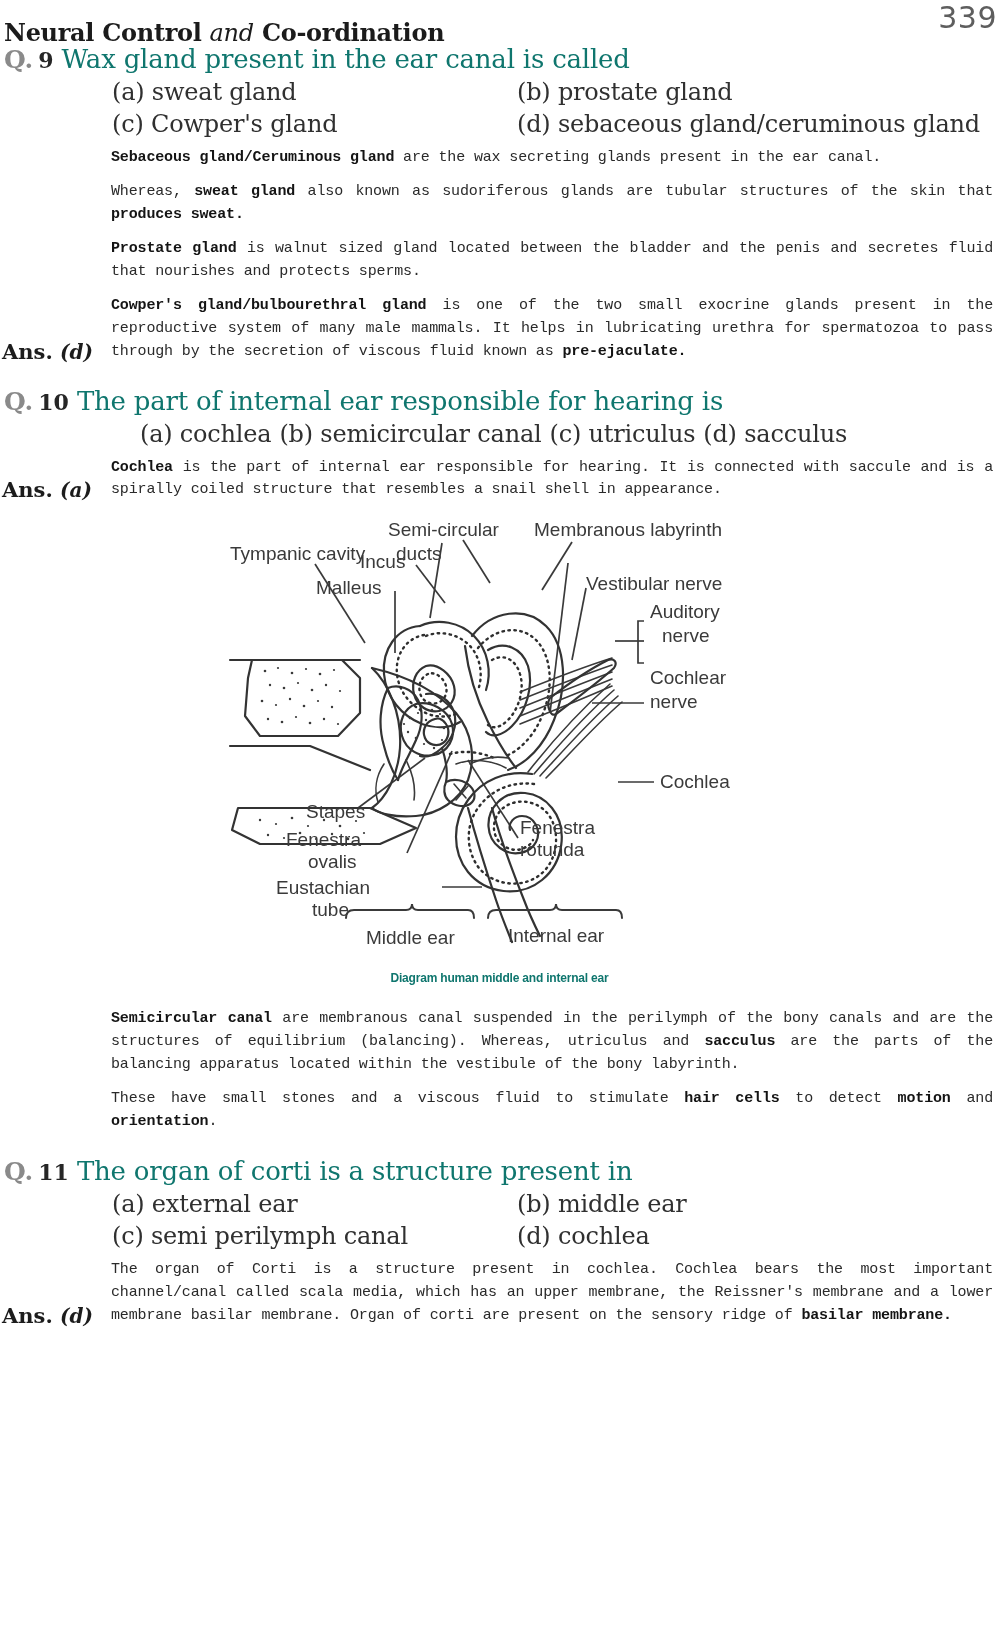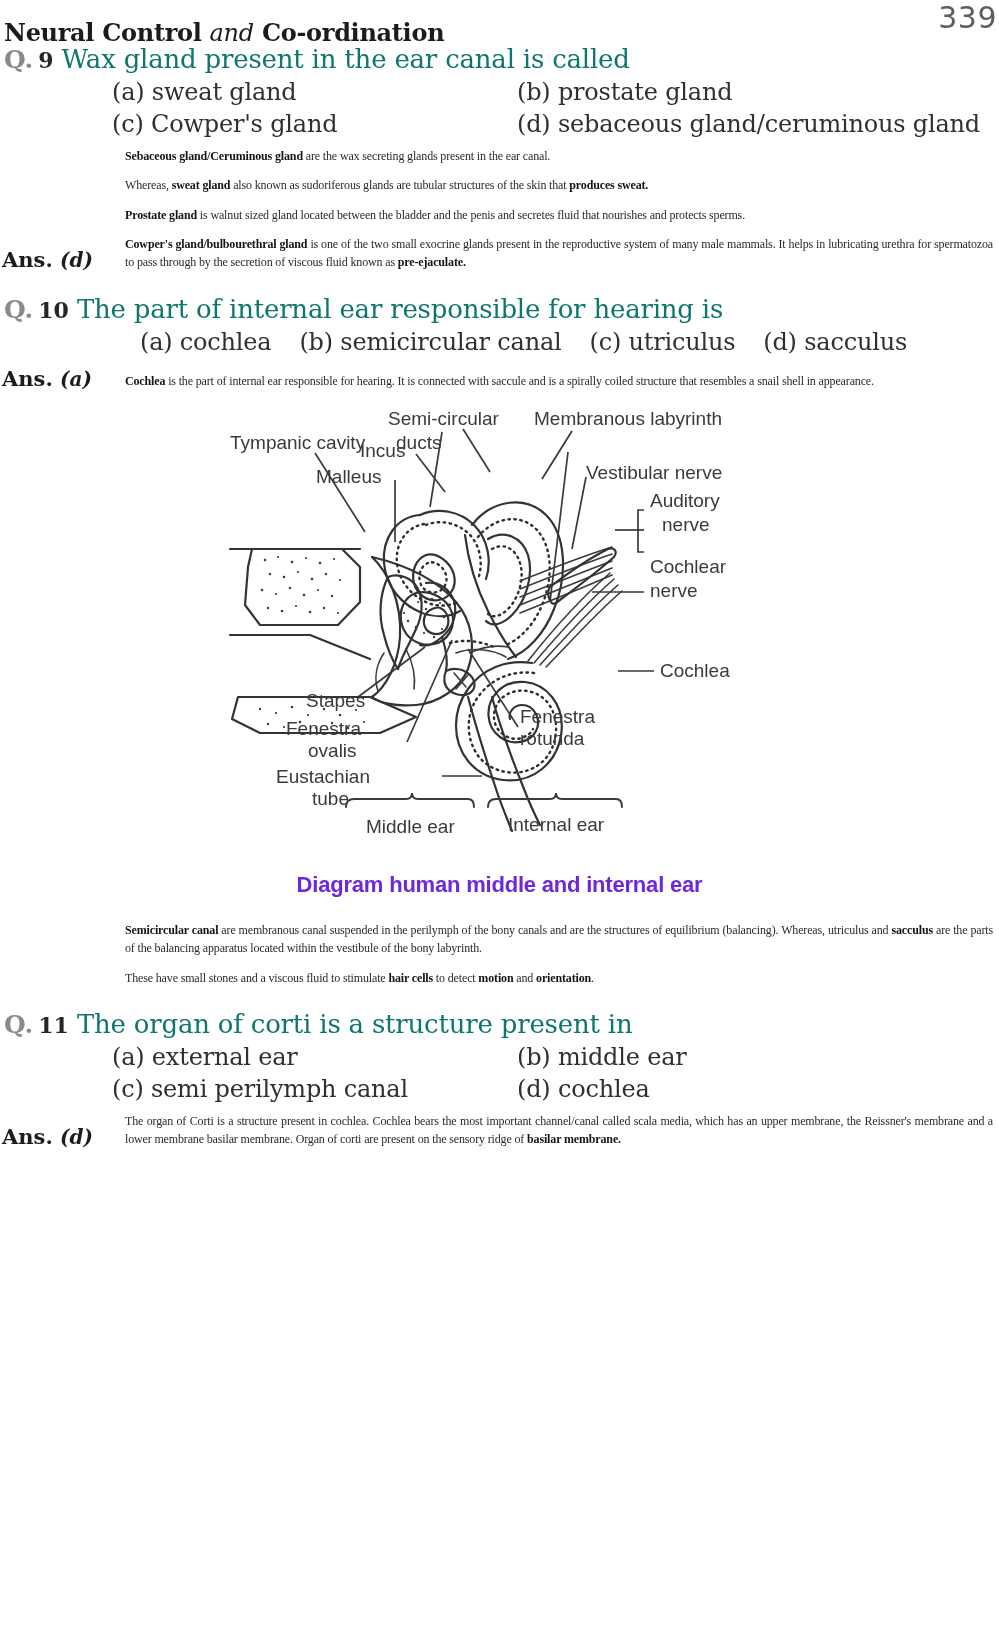--- a/index.html
+++ b/index.html
@@ -87,21 +87,21 @@
     margin: 4px 0 0 0;
     padding-left: 112px;
     display: grid;
     grid-template-columns: 405px 1fr;
     row-gap: 4px;
   }
   .options-inline {
     margin: 4px 0 0 0;
     padding-left: 140px;
     display: flex;
-    gap: 28px;
+    gap: 8px;
     flex-wrap: nowrap;
   }
   .opt {
     font-family: "DejaVu Serif", serif;
     font-size: 24px;
     color: #303030;
     letter-spacing: -0.2px;
     white-space: nowrap;
   }
   .options-inline .opt:nth-child(1) { min-width: 128px; }
@@ -125,43 +125,43 @@
     padding-top: 1px;
   }
   .ans-label .ans-key {
     font-style: italic;
     font-weight: bold;
     font-size: 20px;
   }
   .ans-body { flex: 1 1 auto; min-width: 0; }
 
   .para {
-    font-family: Liberation Serif, serif;
-    font-size: 12px;
+    font-family: Liberation Mono, monospace;
+    font-size: 15px;
     line-height: 1.53;
     color: #2a2a2a;
     text-align: justify;
-    margin: 0 0 11px 18px;
+    margin: 0 0 11px 4px;
     letter-spacing: -0.15px;
   }
   .para:last-child { margin-bottom: 0; }
   .para b { font-weight: bold; color: #141414; }
 
   
   .figure {
     margin: 6px 0 0 0;
     text-align: center;
   }
   .figure svg { display: block; margin: 0 auto; }
   .fig-caption {
     font-family: "Liberation Sans", sans-serif;
     font-weight: bold;
-    font-size: 22px;
-    color: #6d28d9;
-    margin-top: 13px;
+    font-size: 12px;
+    color: #0f766e;
+    margin-top: 1px;
     letter-spacing: -0.2px;
   }
   .lbl {
     font-family: "Liberation Sans", sans-serif;
     font-size: 19px;
     fill: #3a3a3a;
   }
   .leader { stroke: #3a3a3a; stroke-width: 1.7; fill: none; }
   .organ { stroke: #333333; stroke-width: 2.2; fill: none; stroke-linecap: round; stroke-linejoin: round; }
   .organ-thin { stroke: #3a3a3a; stroke-width: 1.6; fill: none; stroke-linecap: round; }

